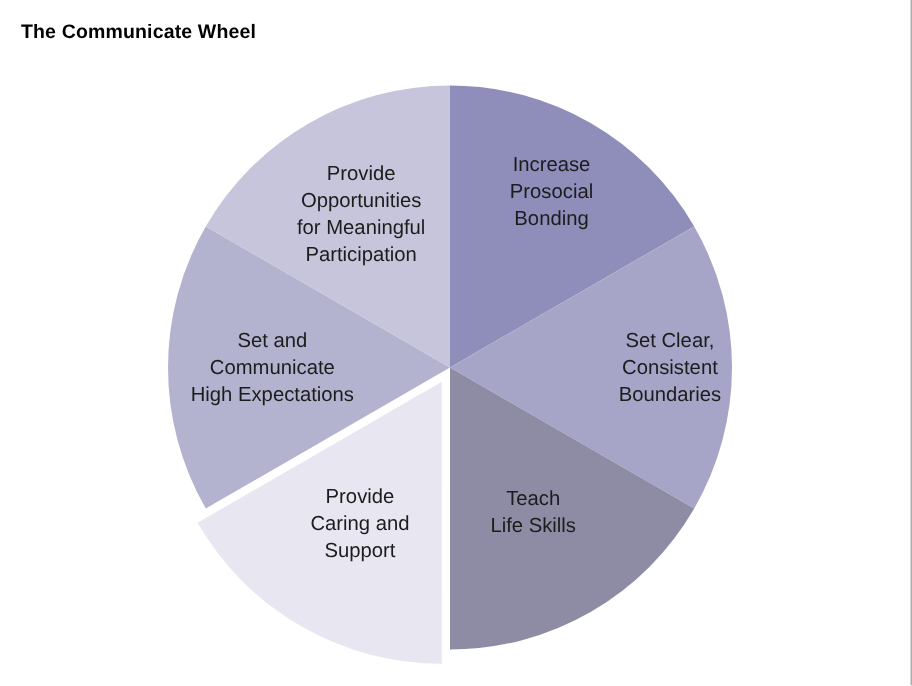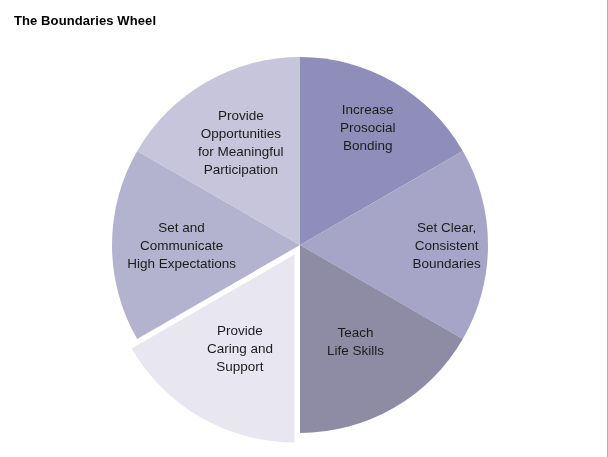--- a/index.html
+++ b/index.html
@@ -34,21 +34,21 @@
   svg.pie text {
     font-family: "Liberation Sans", sans-serif;
     font-size: 13.5px;
     fill: #1c1c1c;
   }
 </style>
 </head>
 <body>
 
 <div class="page">
-  <div class="chart-title">The Boundaries Wheel</div>
+  <div class="chart-title">The Communicate Wheel</div>
   <svg class="pie" width="608" height="457" viewBox="0 0 608 457">
       <path d="M 300 245 L 300 57 A 188 188 0 0 1 462.8127759114745 151 Z" fill="#8f8eba"></path>
       <text x="367.68" text-anchor="middle"><tspan x="367.68" y="114.2748013437384">Increase</tspan><tspan x="367.68" y="132.2748013437384">Prosocial</tspan><tspan x="367.68" y="150.2748013437384">Bonding</tspan></text>
       <path d="M 300 245 L 462.8127759114745 151 A 188 188 0 0 1 462.8127759114745 339 Z" fill="#a6a5c8"></path>
       <text x="446.64" text-anchor="middle"><tspan x="446.64" y="231.5">Set Clear,</tspan><tspan x="446.64" y="249.5">Consistent</tspan><tspan x="446.64" y="267.5">Boundaries</tspan></text>
       <path d="M 300 245 L 462.8127759114745 339 A 188 188 0 0 1 300 433 Z" fill="#8e8ca4"></path>
       <text x="355.46000000000004" text-anchor="middle"><tspan x="355.46000000000004" y="336.5595377877699">Teach</tspan><tspan x="355.46000000000004" y="354.5595377877699">Life Skills</tspan></text>
       <path d="M 294.5 254.52627944162882 L 294.5 442.52627944162884 A 188 188 0 0 1 131.6872240885255 348.5262794416288 Z" fill="#e8e6f1"></path>
       <text x="239.98000000000002" text-anchor="middle"><tspan x="239.98000000000002" y="335.457689470284">Provide</tspan><tspan x="239.98000000000002" y="353.457689470284">Caring and</tspan><tspan x="239.98000000000002" y="371.457689470284">Support</tspan></text>
       <path d="M 300 245 L 137.1872240885255 339 A 188 188 0 0 1 137.18722408852554 151 Z" fill="#b4b3cf"></path>

